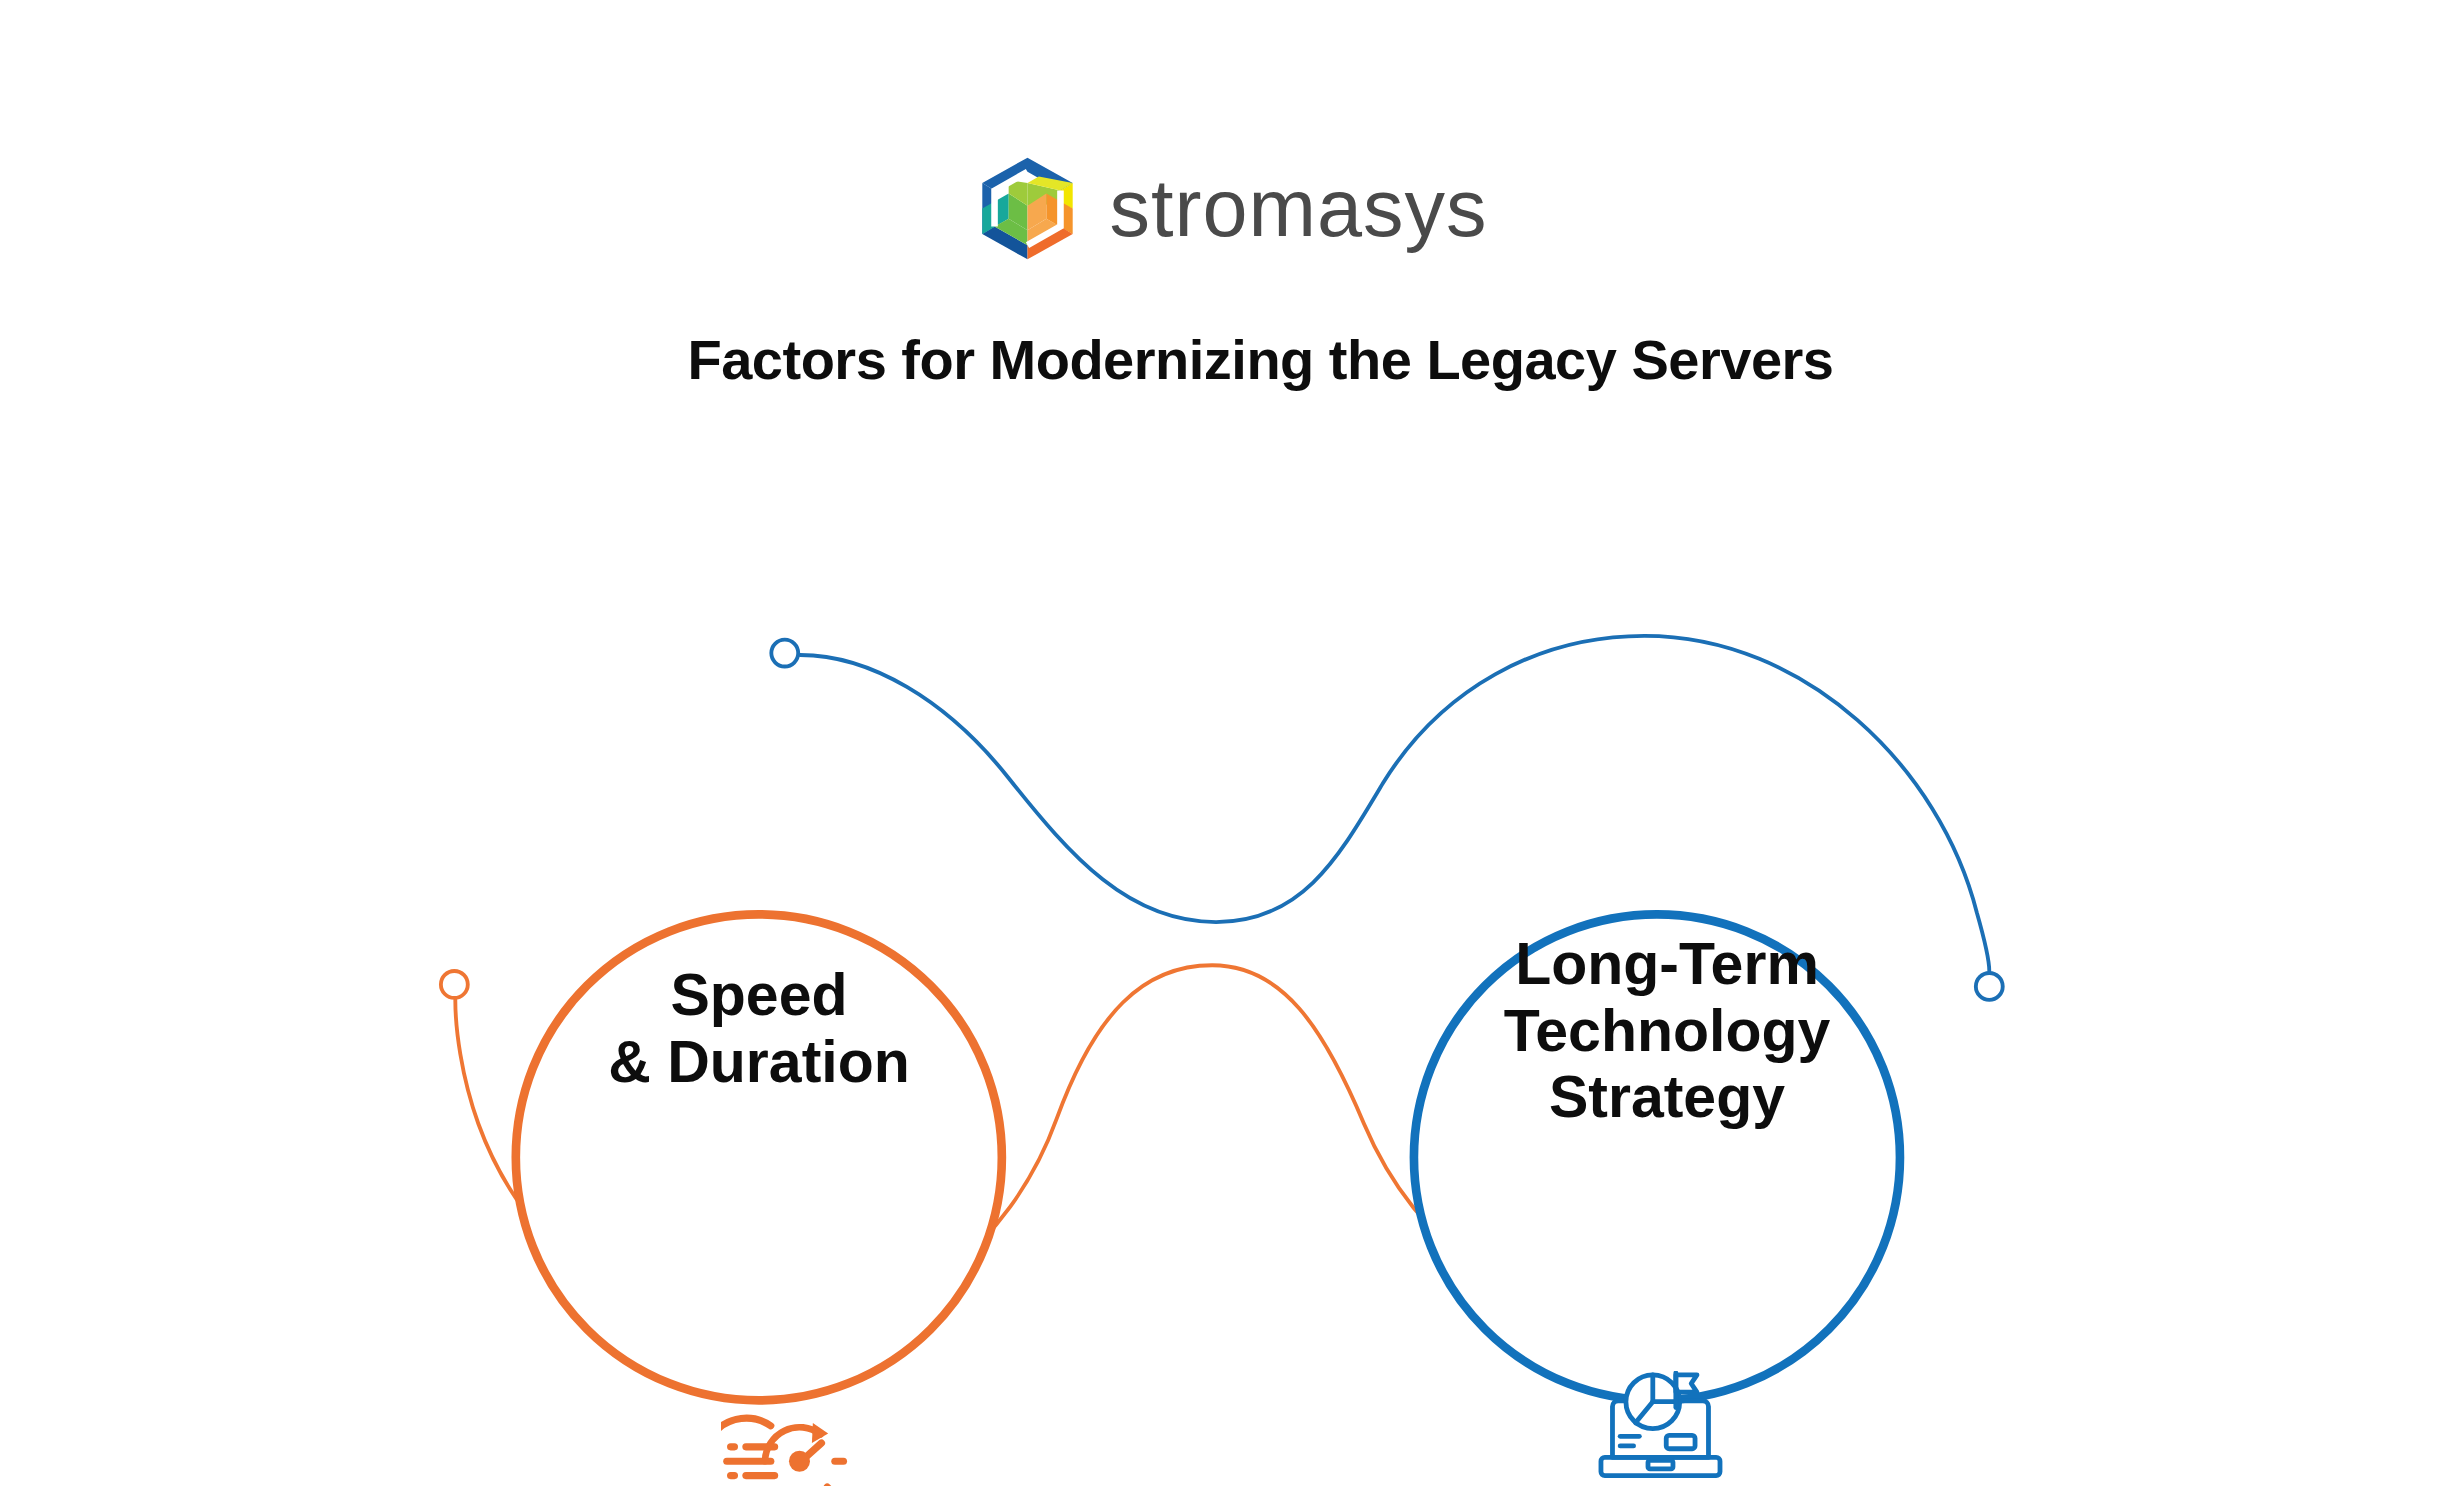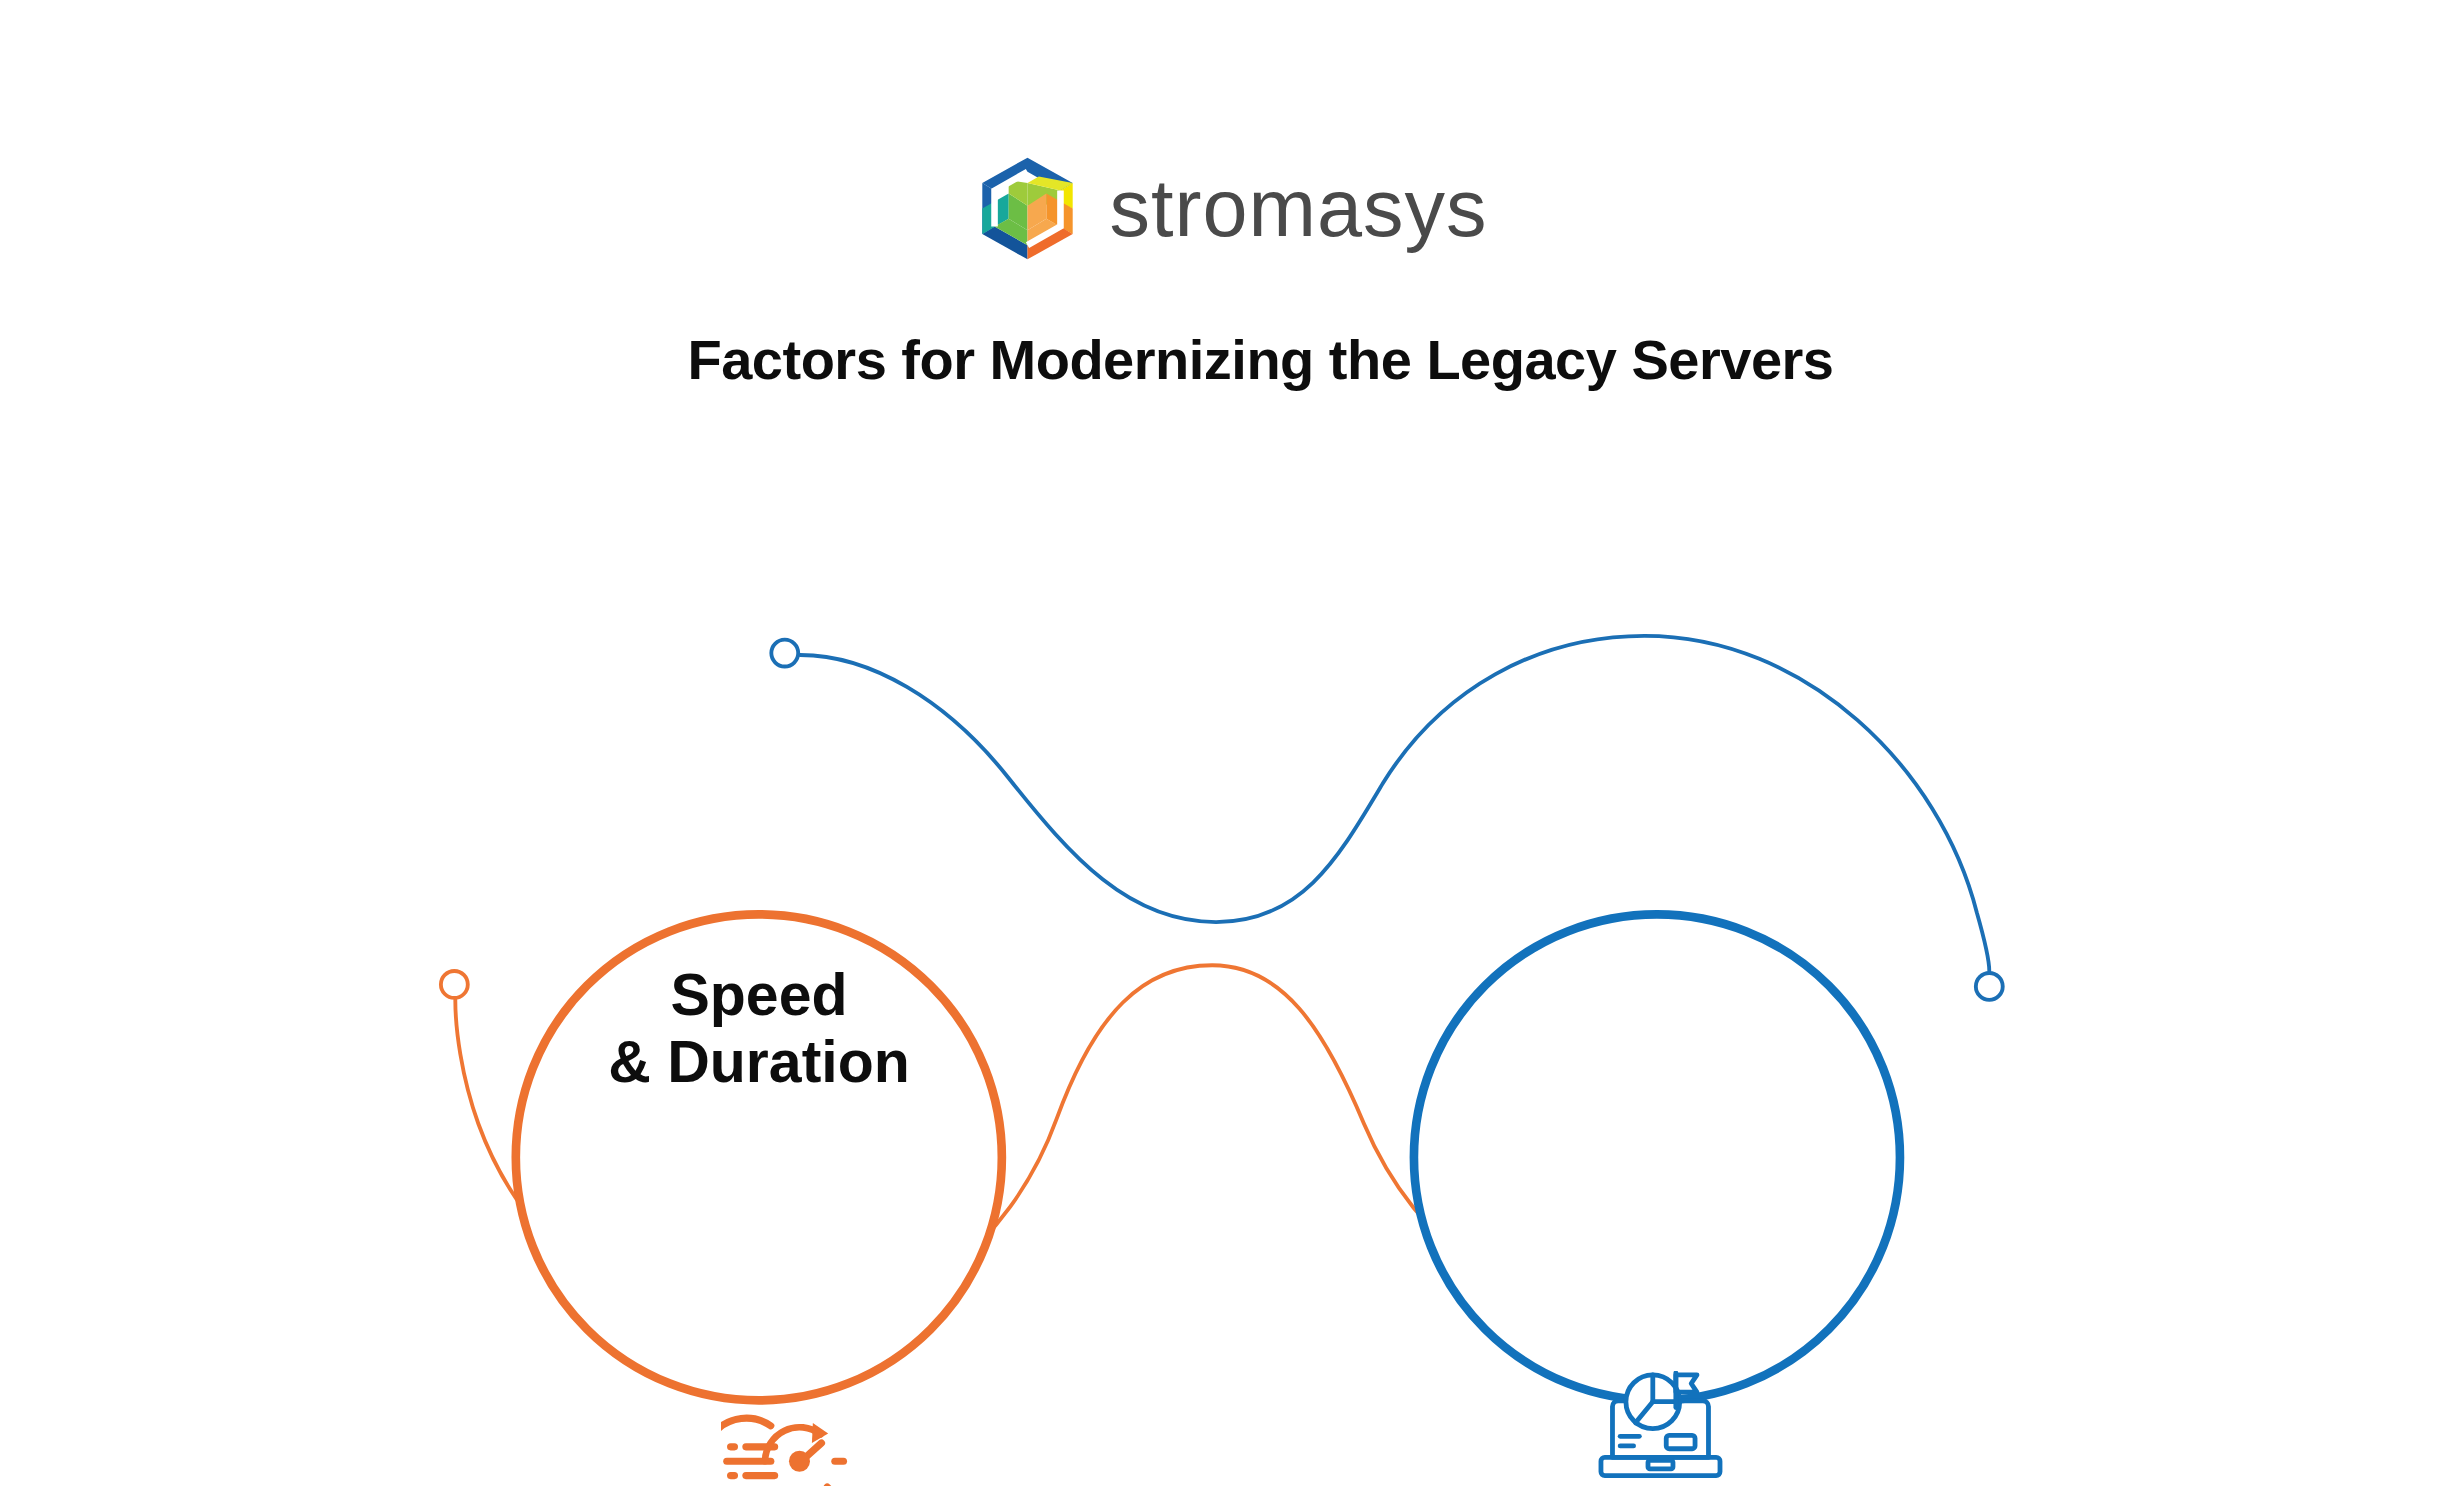--- a/index.html
+++ b/index.html
@@ -213,14 +213,17 @@
 
         <path d="M 84,38 L 84,2"></path>
         <path d="M 84,4 L 106,4 L 100,13 L 106,22 L 84,22 Z"></path>
       </g>
     </svg>
   </div>
 
   <div class="node-label" id="node-left-label">Speed
 &amp; Duration</div>
 
+  <div class="node-label" id="node-right-label">Long-Term
+Technology
+Strategy</div>
 </div>
 
 
 </body></html>

